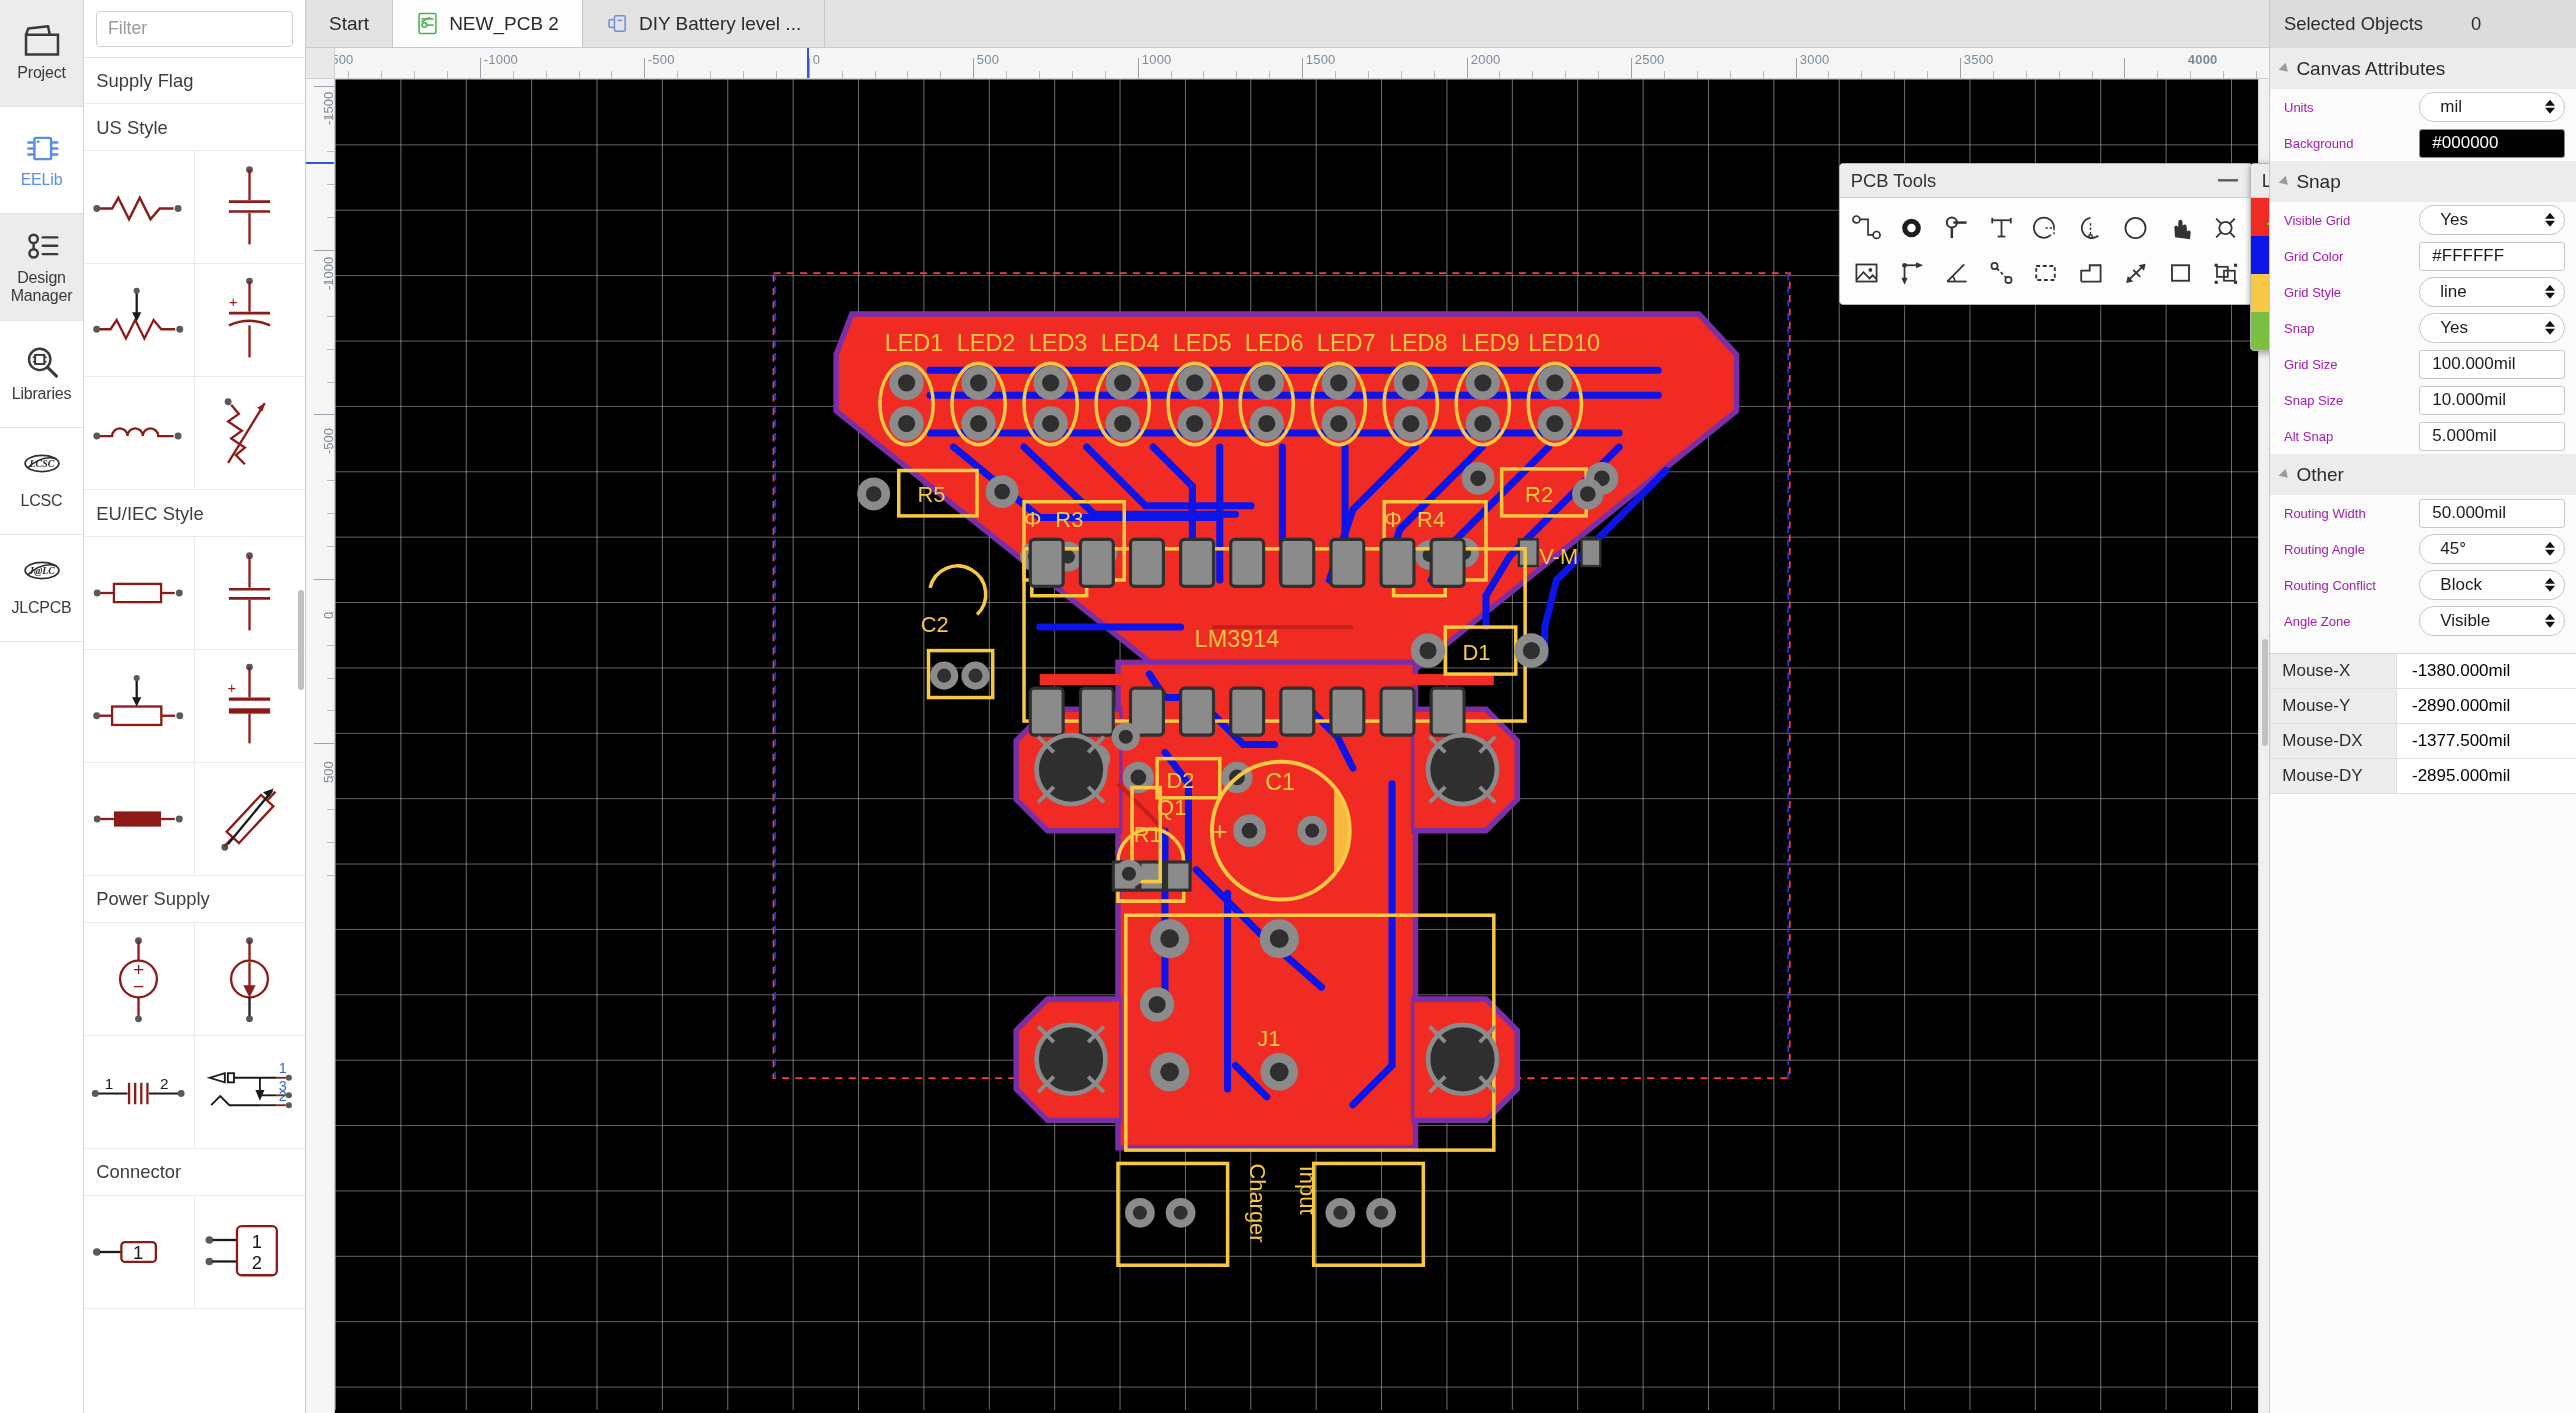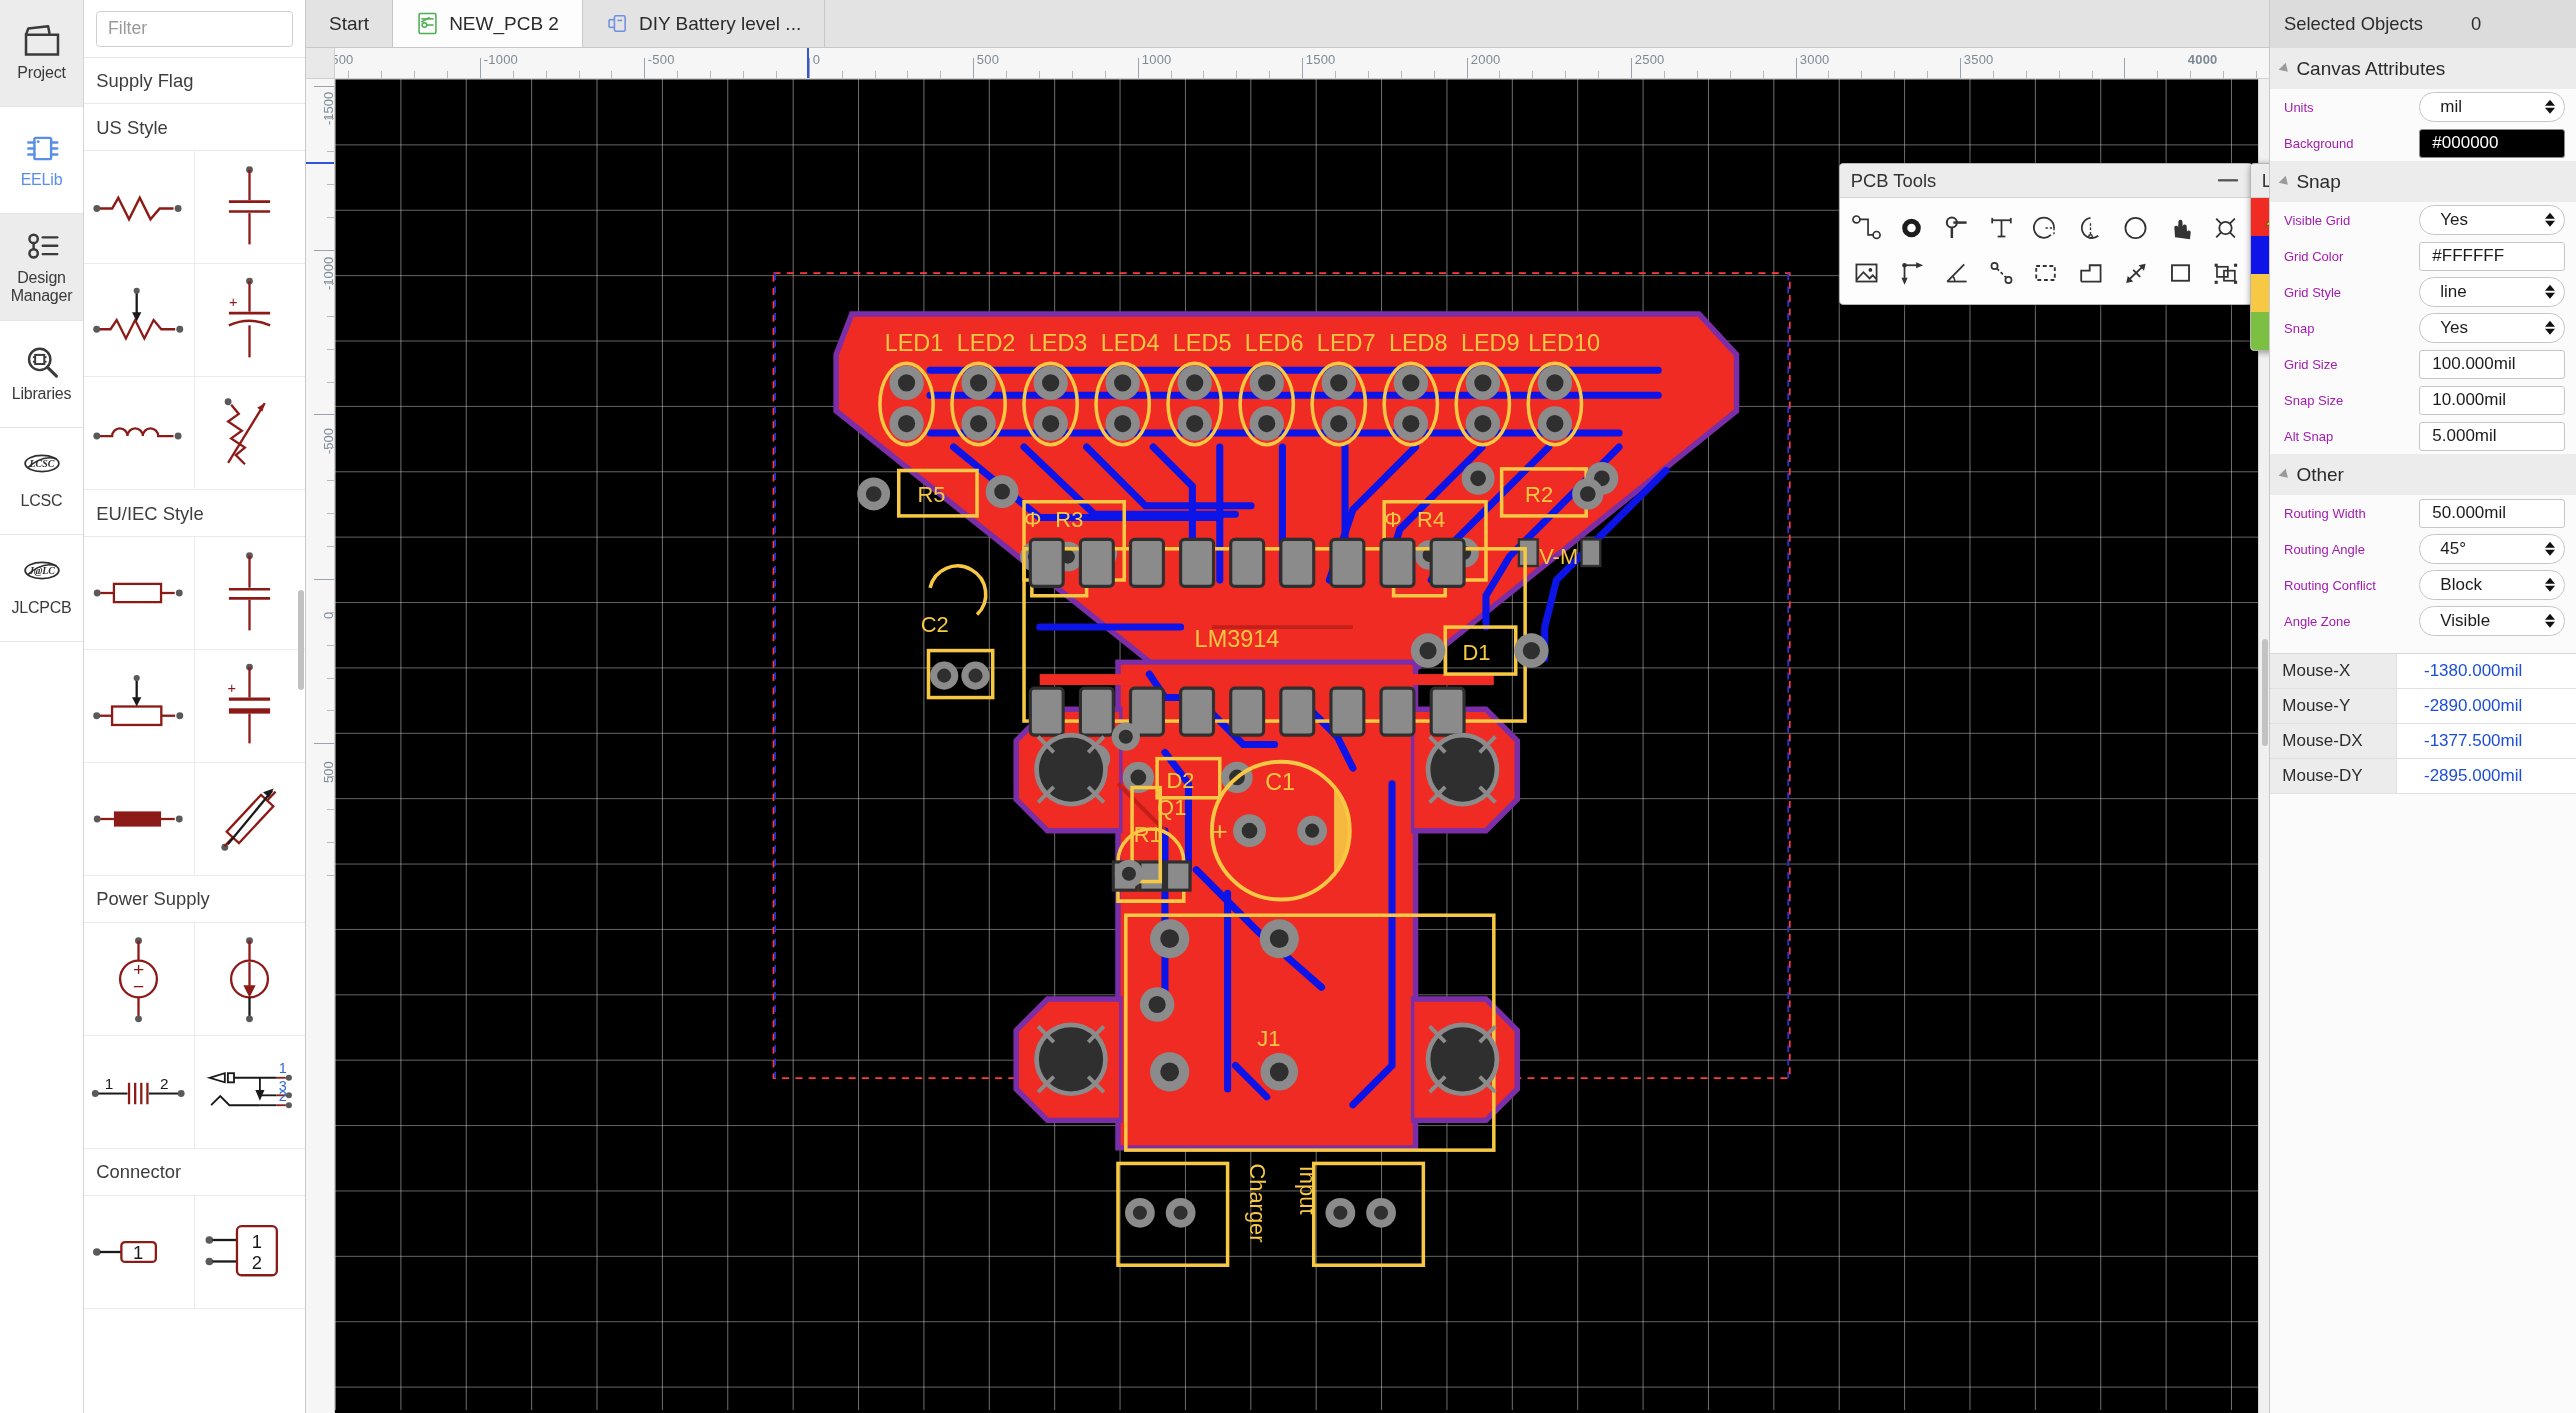--- a/index.html
+++ b/index.html
@@ -194,21 +194,21 @@
   .spin i { width:0;height:0;border-left:5.4px solid transparent;border-right:5.4px solid transparent; display:block; }
   .spin i.up { border-bottom:6.1px solid #111; }
   .spin i.dn { border-top:6.1px solid #111; }
 
   .mouse-tbl { margin-top:14px; border-top:0.8px solid #d7d7d7; }
   .mrow { display:flex; height:35px; border-bottom:0.8px solid #e0e0e0; background:#ececec; }
   .mrow .mk {
     width:127px; flex:0 0 127px; display:flex; align-items:center; padding-left:12.3px;
     font-size:17px; color:#2d2d2d; border-right:0.8px solid #e0e0e0;
   }
-  .mrow .mv { flex:1; display:flex; align-items:center; padding-left:27px; font-size:17px; color:#1d4ed8; background:#fff; }
+  .mrow .mv { flex:1; display:flex; align-items:center; padding-left:15px; font-size:17px; color:#000000; background:#fff; }
 </style>
 </head>
 <body>
 
 <div class="app">
 
   <div class="rail">
 
     <div class="rail-item shaded">
       <span class="rail-ico">

